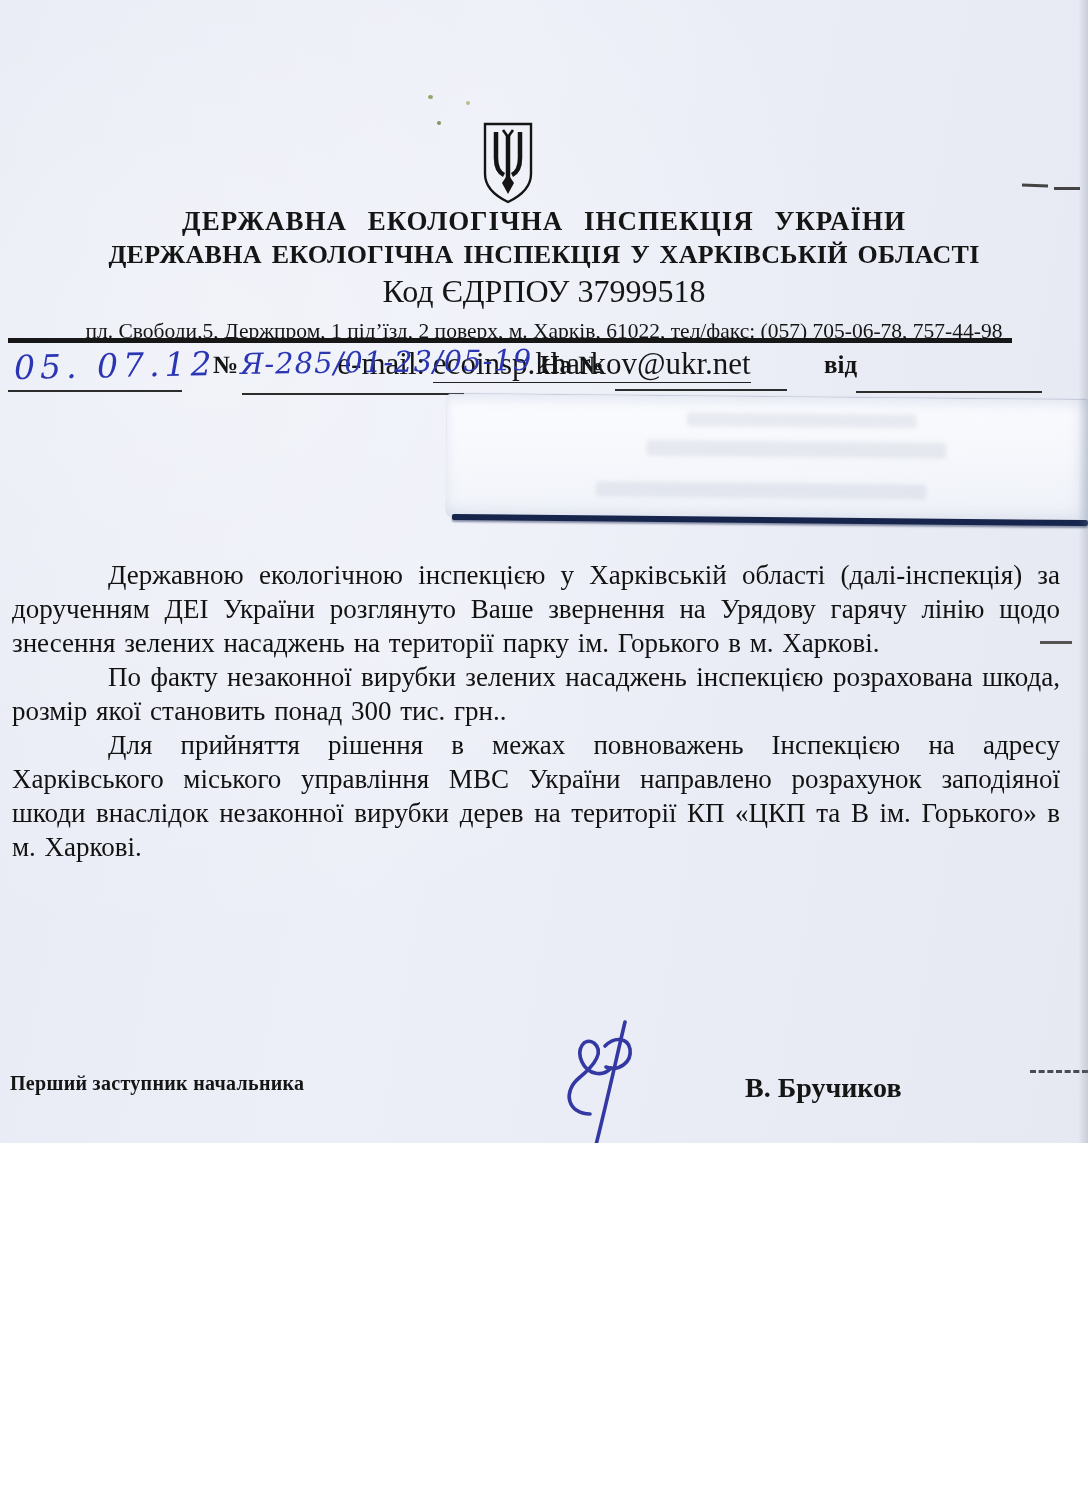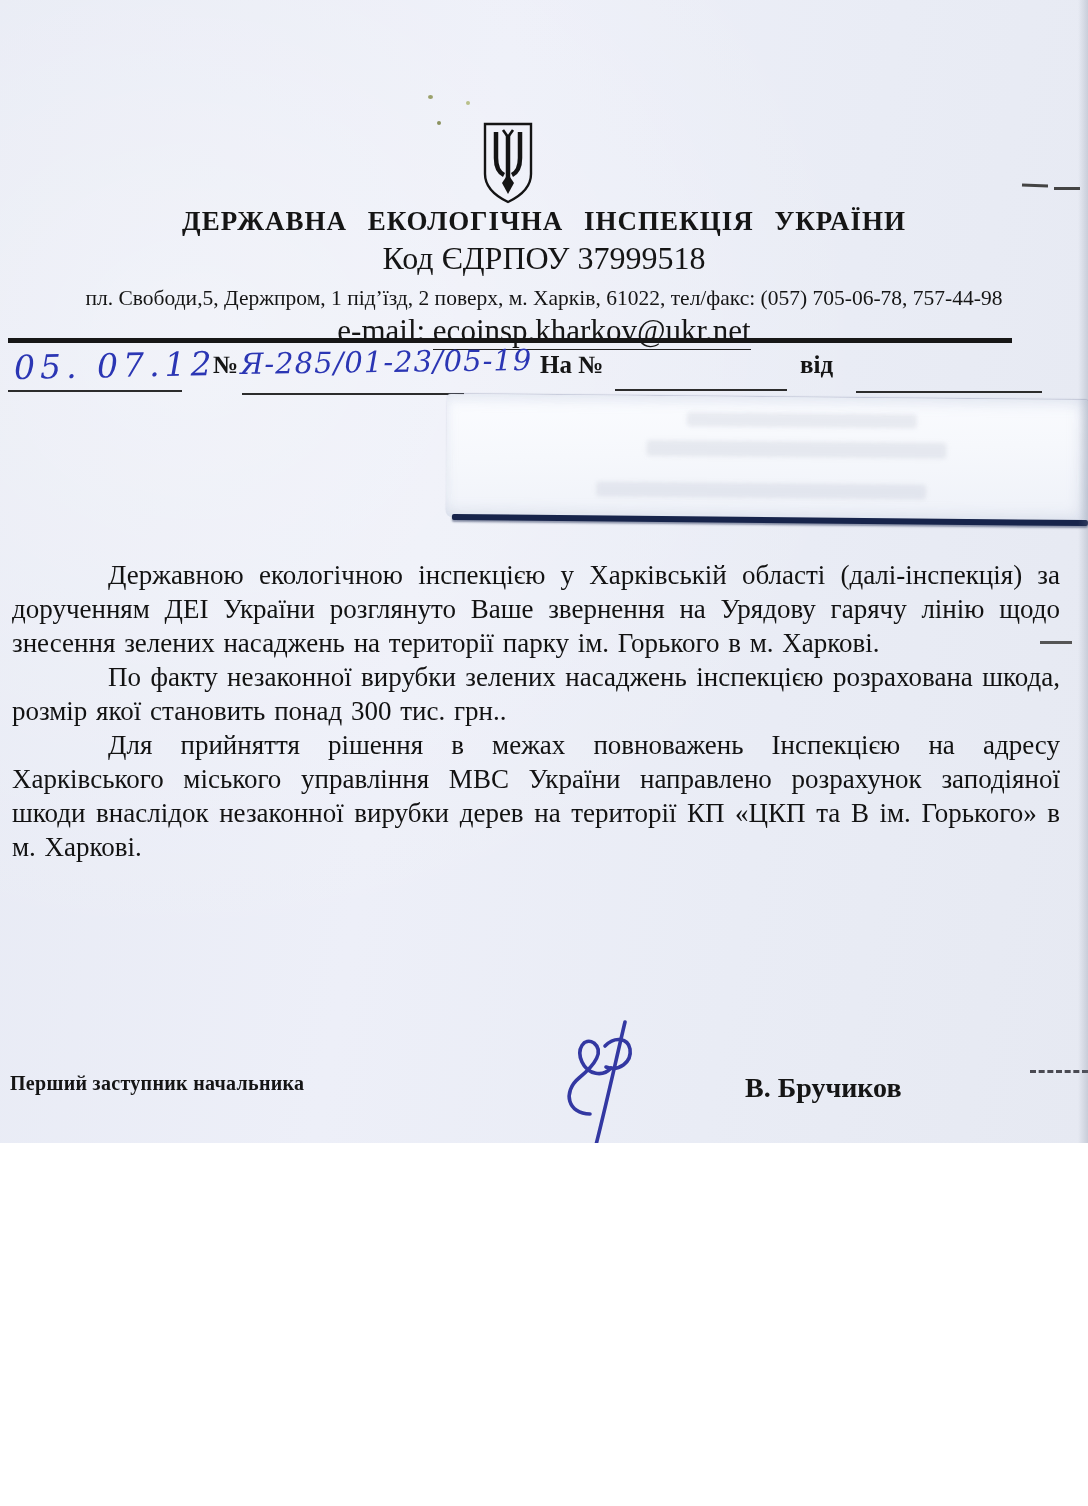--- a/index.html
+++ b/index.html
@@ -76,41 +76,42 @@
         <path d="M37,10 V36 Q37 49 29 53"></path>
         <path d="M25,13 V56"></path>
       </g>
       <path d="M20,8 L25,15 L30,8" fill="none" stroke="#141414" stroke-width="2.6"></path>
       <path d="M25,52 L31,61 L25,72 L19,61 Z" fill="#141414"></path>
     </svg>
   </div>
 
   <div class="abs hdr">
     <div class="hdr-line1">ДЕРЖАВНА ЕКОЛОГІЧНА ІНСПЕКЦІЯ УКРАЇНИ</div>
+    <div class="hdr-line2">ДЕРЖАВНА ЕКОЛОГІЧНА ІНСПЕКЦІЯ У ХАРКІВСЬКІЙ ОБЛАСТІ</div>
     <div class="hdr-code">Код ЄДРПОУ 37999518</div>
     <div class="hdr-addr">пл. Свободи,5, Держпром, 1 під’їзд, 2 поверх,  м. Харків, 61022,  тел/факс: (057) 705-06-78, 757-44-98</div>
     <div class="hdr-email">
       <span>e-mail:</span>
       <span class="mail">ecoinsp.kharkov@ukr.net</span>
     </div>
   </div>
 
   <div class="abs rule"></div>
 
   <div class="abs hand ref-date">05. 07.12</div>
   <div class="abs u" style="left:8px;top:390px;width:174px;"></div>
 
   <div class="abs lbl" style="left:213px;top:351px;">№</div>
   <div class="abs hand ref-num">Я-285/01-23/05-19</div>
   <div class="abs u" style="left:242px;top:393px;width:222px;"></div>
 
   <div class="abs lbl" style="left:540px;top:351px;">На №</div>
   <div class="abs u" style="left:615px;top:389px;width:172px;"></div>
 
-  <div class="abs lbl" style="left:800px;top:351px;">від</div>
+  <div class="abs lbl" style="left:824px;top:351px;">від</div>
   <div class="abs u" style="left:856px;top:391px;width:186px;"></div>
 
   <div class="abs patch">
     <div class="patch-ghost" style="left:240px;top:16px;width:230px;height:14px;"></div>
     <div class="patch-ghost" style="left:200px;top:44px;width:300px;height:16px;"></div>
     <div class="patch-ghost" style="left:150px;top:86px;width:330px;height:15px;"></div>
   </div>
   <div class="abs patch-underline"></div>
 
   <div class="abs body-text">

